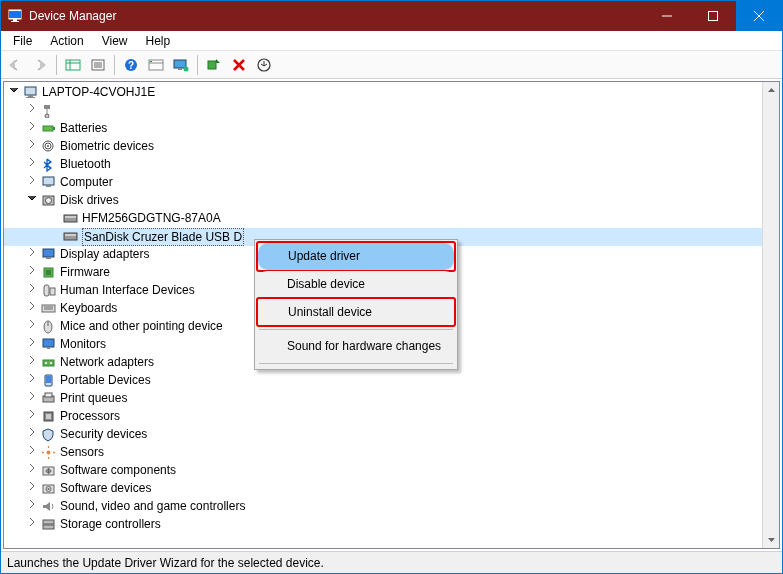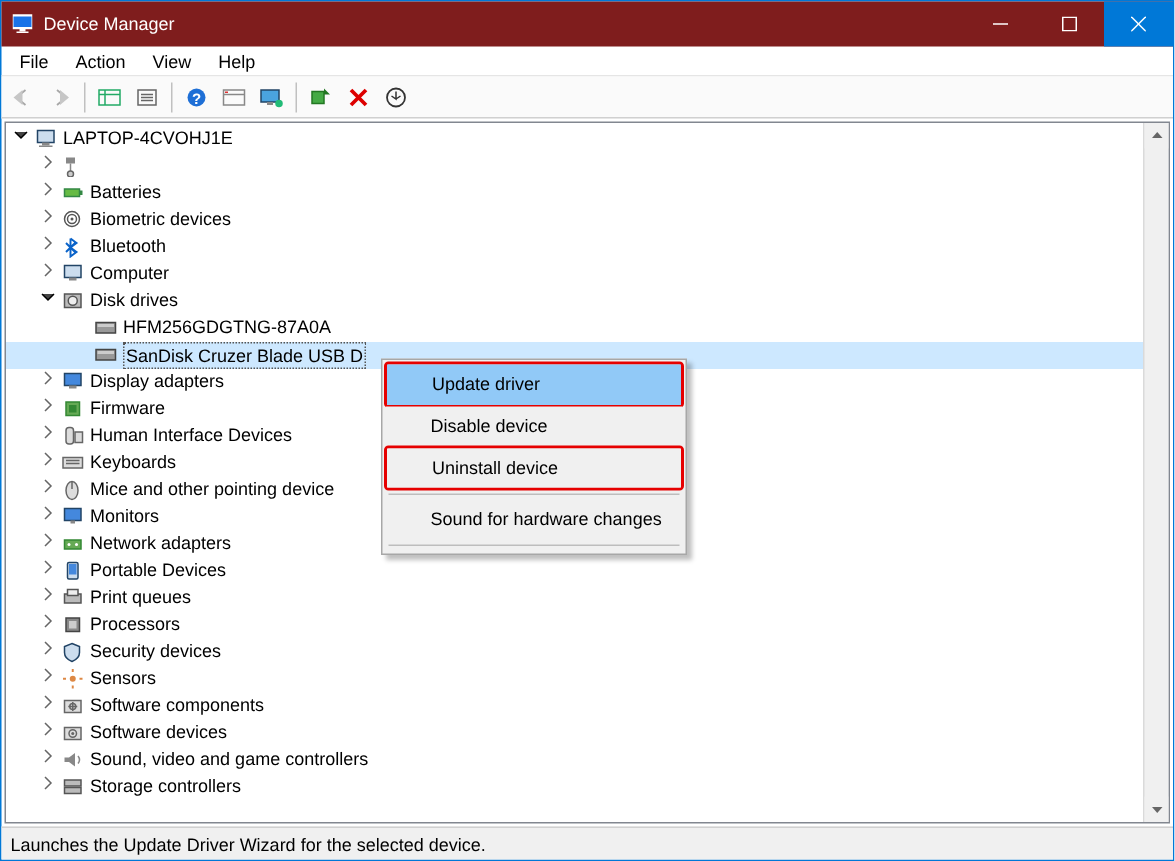--- a/index.html
+++ b/index.html
@@ -50,21 +50,21 @@
   }
   .node.selected.highlight { background:#cde8ff; }
   .node.selected.highlight .label { border:1px dotted #555; }
   .indent-1 { padding-left: 22px; }
   .indent-2 { padding-left: 44px; }
   .ctxmenu {
     position:absolute; background:#f0f0f0; border:1px solid #a7a7a7;
     box-shadow: 3px 3px 3px rgba(0,0,0,.25); font-size:12px;
     min-width: 204px; padding: 2px; z-index:10;
   }
-  .ctxmenu .citem { padding: 5px 14px 5px 30px; background:#f0f0f0; }
+  .ctxmenu .citem { padding: 5px 14px 5px 30px; background:#f0f0f0;border-radius:10px; }
   .ctxmenu .citem.hover { background:#91c9f7; }
   .ctxmenu .csep { height:1px; margin:3px 2px; background:#bdbdbd;}
   .redbox { border:2px solid #e60000; border-radius:3px; margin: -1px; }
   .ctxmenu .citem.bold { font-weight:600; }
   .statusbar { height: 22px; border-top: 1px solid #d0d0d0; font-size: 12px;
     display:flex; align-items:center; padding-left: 6px; background:#f0f0f0;}
 </style>
 </head>
 <body>
 

